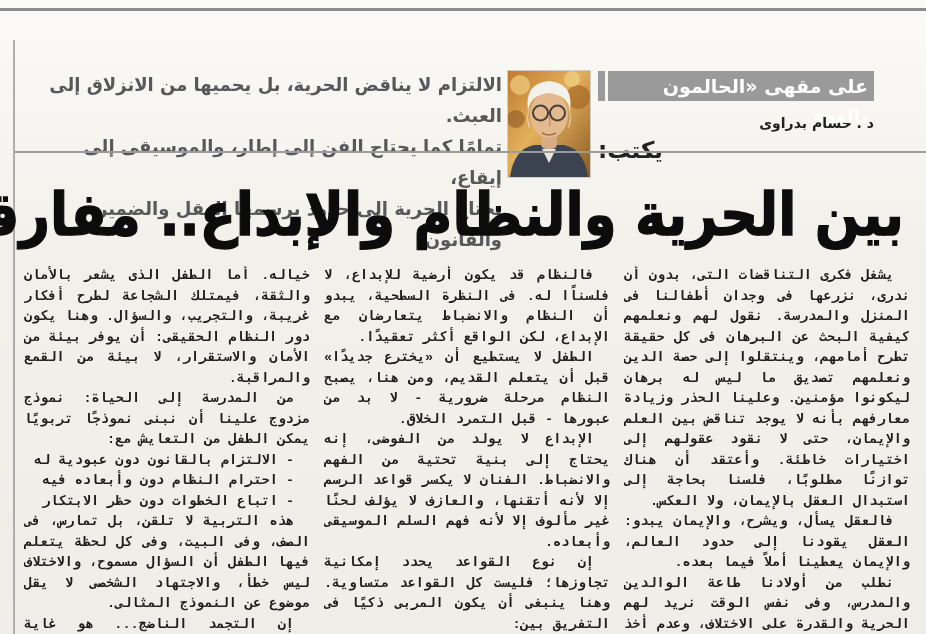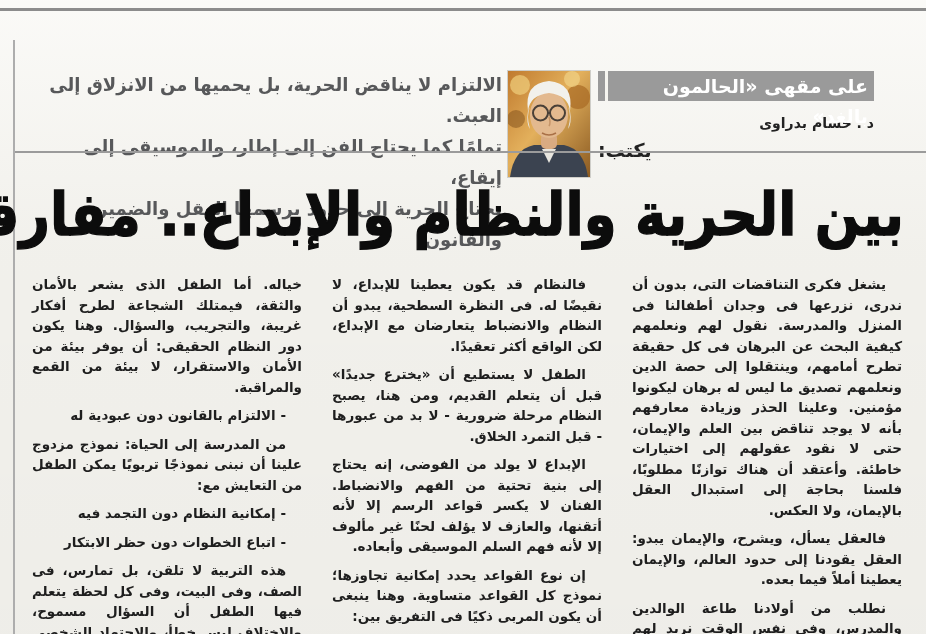--- a/index.html
+++ b/index.html
@@ -46,21 +46,21 @@
   }
   .column-bar .bar-text{display:block;padding-right:6px;}
   .column-bar::after{
     content:"";position:absolute;top:0;left:7px;width:3px;height:30px;background:var(--background);
   }
   .author-name{
     margin-top:9px;color:#222;font-size:14px;font-weight:bold;
     direction:rtl;text-align:right;line-height:26px;white-space:nowrap;
   }
   .writes{
-    margin-top:2px;color:#222;font-size:19px;font-weight:bold;
+    margin-top:2px;color:#222;font-size:23px;font-weight:bold;
     direction:rtl;text-align:left;line-height:24px;
   }
 
   
   .headline{
     position:absolute;top:160px;left:20px;right:22px;height:100px;margin:0;
     direction:rtl;text-align:center;
     color:var(--headline);
     font-size:53px;font-weight:bold;line-height:98px;
     -webkit-text-stroke:1.2px var(--headline);
@@ -72,21 +72,21 @@
   .columns{
     position:absolute;top:266px;right:16px;left:24px;bottom:0;
     display:flex;direction:rtl;gap:14px;overflow:hidden;
   }
   .col{
     flex:1 1 0;direction:rtl;text-align:justify;text-align-last:right;
     color:var(--body-text);
     font-size:13.5px;font-weight:bold;line-height:20.5px;
     overflow:hidden;
   }
-  .col p{margin:8px;text-indent:16px;}
+  .col p{margin:0;text-indent:16px;font-family:Liberation Mono, monospace;}
   .col p.no-indent{text-indent:0;}
 </style>
 </head>
 <body>
 
 <div class="page">
 
   <div class="top-rule"></div>
   <div class="left-rule"></div>
 
@@ -147,30 +147,30 @@
 
   <h1 class="headline">بين الحرية والنظام والإبداع.. مفارقة التربية الحديثة</h1>
 
   <main class="columns">
     <div class="col">
         <p>يشغل فكرى التناقضات التى، بدون أن ندرى، نزرعها فى وجدان أطفالنا فى المنزل والمدرسة. نقول لهم ونعلمهم كيفية البحث عن البرهان فى كل حقيقة تطرح أمامهم، وينتقلوا إلى حصة الدين ونعلمهم تصديق ما ليس له برهان ليكونوا مؤمنين. وعلينا الحذر وزيادة معارفهم بأنه لا يوجد تناقض بين العلم والإيمان، حتى لا نقود عقولهم إلى اختيارات خاطئة. وأعتقد أن هناك توازنًا مطلوبًا، فلسنا بحاجة إلى استبدال العقل بالإيمان، ولا العكس.</p>
         <p>فالعقل يسأل، ويشرح، والإيمان يبدو: العقل يقودنا إلى حدود العالم، والإيمان يعطينا أملاً فيما بعده.</p>
         <p>نطلب من أولادنا طاعة الوالدين والمدرس، وفى نفس الوقت نريد لهم الحرية والقدرة على الاختلاف، وعدم أخذ الطاعة كقيمة مطلقة، بل عليهم التفرقة بين طاعة القانون وحرية الاختيار. لا نريد لأطفالنا أن يكونوا عبيدًا، بل أحرارًا فى فكرهم وتصرفاتهم باحترام للأكبر سنا والأكثر خبرة.</p>
       </div>
     <div class="col">
-        <p>فالنظام قد يكون يعطينا للإبداع، لا نقيضًا له. فى النظرة السطحية، يبدو أن النظام والانضباط يتعارضان مع الإبداع، لكن الواقع أكثر تعقيدًا.</p>
+        <p>فالنظام قد يكون أرضية للإبداع، لا فلسناًا له. فى النظرة السطحية، يبدو أن النظام والانضباط يتعارضان مع الإبداع، لكن الواقع أكثر تعقيدًا.</p>
         <p>الطفل لا يستطيع أن «يخترع جديدًا» قبل أن يتعلم القديم، ومن هنا، يصبح النظام مرحلة ضرورية - لا بد من عبورها - قبل التمرد الخلاق.</p>
         <p>الإبداع لا يولد من الفوضى، إنه يحتاج إلى بنية تحتية من الفهم والانضباط. الفنان لا يكسر قواعد الرسم إلا لأنه أتقنها، والعازف لا يؤلف لحنًا غير مألوف إلا لأنه فهم السلم الموسيقى وأبعاده.</p>
-        <p>إن نوع القواعد يحدد إمكانية تجاوزها؛ نموذج كل القواعد متساوية. وهنا ينبغى أن يكون المربى ذكيًا فى التفريق بين:</p>
+        <p>إن نوع القواعد يحدد إمكانية تجاوزها؛ فليست كل القواعد متساوية. وهنا ينبغى أن يكون المربى ذكيًا فى التفريق بين:</p>
       </div>
     <div class="col">
         <p class="no-indent">خياله. أما الطفل الذى يشعر بالأمان والثقة، فيمتلك الشجاعة لطرح أفكار غريبة، والتجريب، والسؤال. وهنا يكون دور النظام الحقيقى: أن يوفر بيئة من الأمان والاستقرار، لا بيئة من القمع والمراقبة.</p>
+        <p>من المدرسة إلى الحياة: نموذج مزدوج علينا أن نبنى نموذجًا تربويًا يمكن الطفل من التعايش مع:</p>
         <p>- الالتزام بالقانون دون عبودية له</p>
-        <p>من المدرسة إلى الحياة: نموذج مزدوج علينا أن نبنى نموذجًا تربويًا يمكن الطفل من التعايش مع:</p>
-        <p>- إمكانية النظام دون التجمد فيه</p>
+        <p>- احترام النظام دون وأبعاده فيه</p>
         <p>- اتباع الخطوات دون حظر الابتكار</p>
         <p>هذه التربية لا تلقن، بل تمارس، فى الصف، وفى البيت، وفى كل لحظة يتعلم فيها الطفل أن السؤال مسموح، والاختلاف ليس خطأ، والاجتهاد الشخصى لا يقل موضوع عن النموذج المثالى.</p>
         <p>إن التجمد الناضج... هو غاية التربية.</p>
         <p>الطفل الذى يحترم النظام لأنه فهمه، ثم يبتكر طريقته لأنه أعطى مساحة، هو الطفل الذى سيقود المستقبل، لا يتبعه.</p>
       </div>
   </main>
 
 </div>
 
 </body></html>

